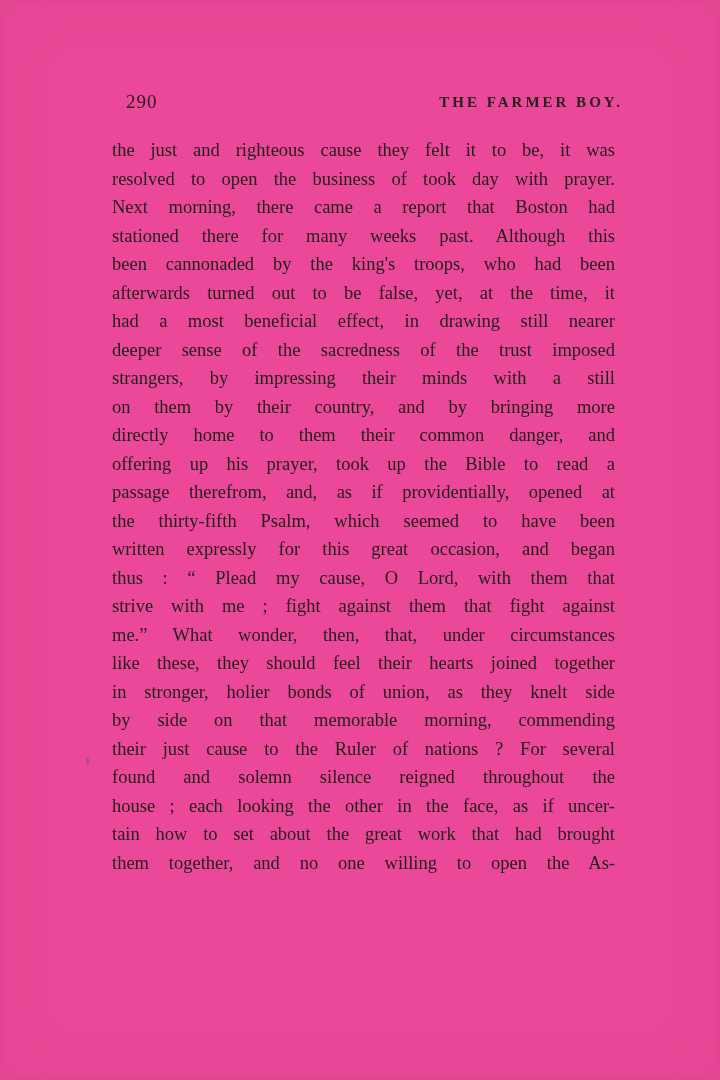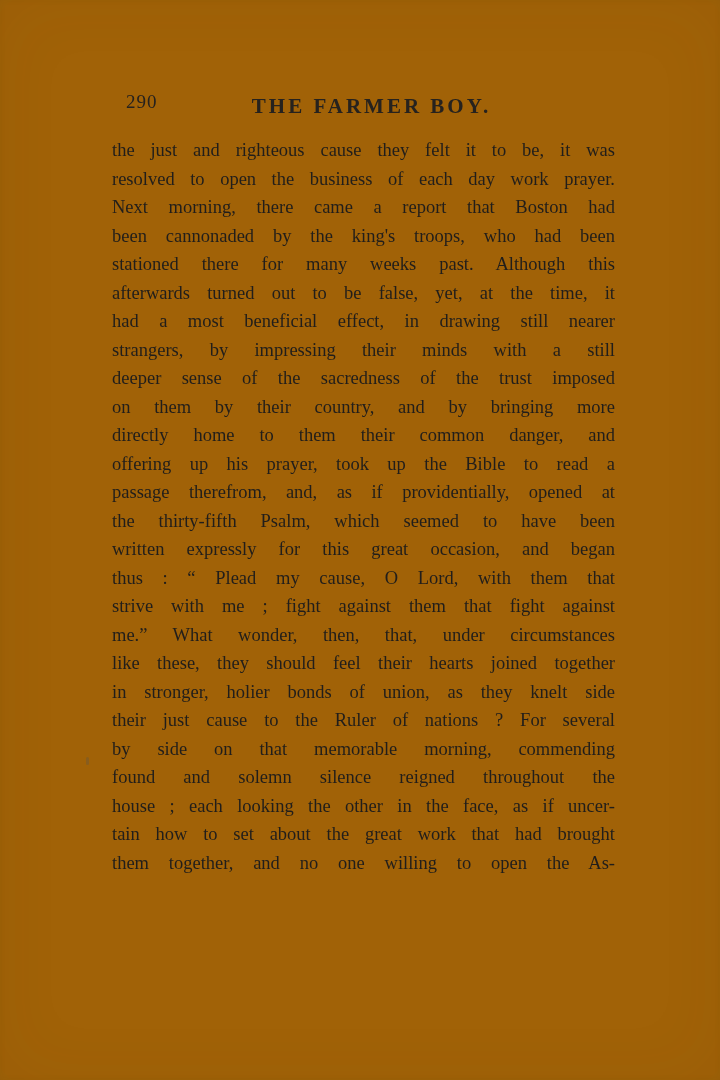--- a/index.html
+++ b/index.html
@@ -5,21 +5,21 @@
   html, body {
     margin: 0;
     padding: 0;
     background: #e9e7e2;
   }
   .scan-page {
     position: relative;
     width: 720px;
     height: 1080px;
     margin: 0 auto;
-    background: #a16207;
+    background: #ec4899;
     overflow: hidden;
     box-shadow: inset 0 0 70px rgba(60,55,45,0.06), inset 0 0 6px rgba(60,55,45,0.05);
     font-family: "Liberation Serif", "DejaVu Serif", serif;
     color: #221f1c;
   }
   .page-header {
     position: absolute;
     top: 90px;
     left: 120px;
     width: 503px;
@@ -28,22 +28,22 @@
   .page-number {
     position: absolute;
     left: 6px;
     top: 1px;
     font-size: 19px;
     letter-spacing: 1px;
     color: #26221e;
   }
   .running-title {
     display: block;
-    text-align: center;
-    font-size: 21px;
+    text-align: right;
+    font-size: 15px;
     font-weight: bold;
     letter-spacing: 3px;
     color: #26221e;
     padding-top: 4px;
   }
   .text-block {
     position: absolute;
     top: 136px;
     left: 112px;
     width: 503px;
@@ -73,41 +73,41 @@
 
 <div class="scan-page">
 
   <div class="page-header">
     <span class="page-number">290</span>
     <span class="running-title">THE FARMER BOY.</span>
   </div>
 
   <div class="text-block">
     <div class="ln">the just and righteous cause they felt it to be, it was</div>
-    <div class="ln">resolved to open the business of each day work prayer.</div>
+    <div class="ln">resolved to open the business of took day with prayer.</div>
     <div class="ln">Next morning, there came a report that Boston had</div>
+    <div class="ln">stationed there for many weeks past.  Although this</div>
     <div class="ln">been cannonaded by the king's troops, who had been</div>
-    <div class="ln">stationed there for many weeks past.  Although this</div>
     <div class="ln">afterwards turned out to be false, yet, at the time, it</div>
     <div class="ln">had a most beneficial effect, in drawing still nearer</div>
+    <div class="ln">deeper sense of the sacredness of the trust imposed</div>
     <div class="ln">strangers, by impressing their minds with a still</div>
-    <div class="ln">deeper sense of the sacredness of the trust imposed</div>
     <div class="ln">on them by their country, and by bringing more</div>
     <div class="ln">directly home to them their common danger, and</div>
     <div class="ln">offering up his prayer, took up the Bible to read a</div>
     <div class="ln">passage therefrom, and, as if providentially, opened at</div>
     <div class="ln">the thirty-fifth Psalm, which seemed to have been</div>
     <div class="ln">written expressly for this great occasion, and began</div>
     <div class="ln">thus : “ Plead my cause, O Lord, with them that</div>
     <div class="ln">strive with me ; fight against them that fight against</div>
     <div class="ln">me.”  What wonder, then, that, under circumstances</div>
     <div class="ln">like these, they should feel their hearts joined together</div>
     <div class="ln">in stronger, holier bonds of union, as they knelt side</div>
+    <div class="ln">by side on that memorable morning, commending</div>
     <div class="ln">their just cause to the Ruler of nations ?  For several</div>
-    <div class="ln">by side on that memorable morning, commending</div>
     <div class="ln">found and solemn silence reigned throughout the</div>
     <div class="ln">house ; each looking the other in the face, as if uncer-</div>
     <div class="ln">tain how to set about the great work that had brought</div>
     <div class="ln">them together, and no one willing to open the As-</div>
   </div>
 
   <div class="scan-speck"></div>
 
 </div>
 

